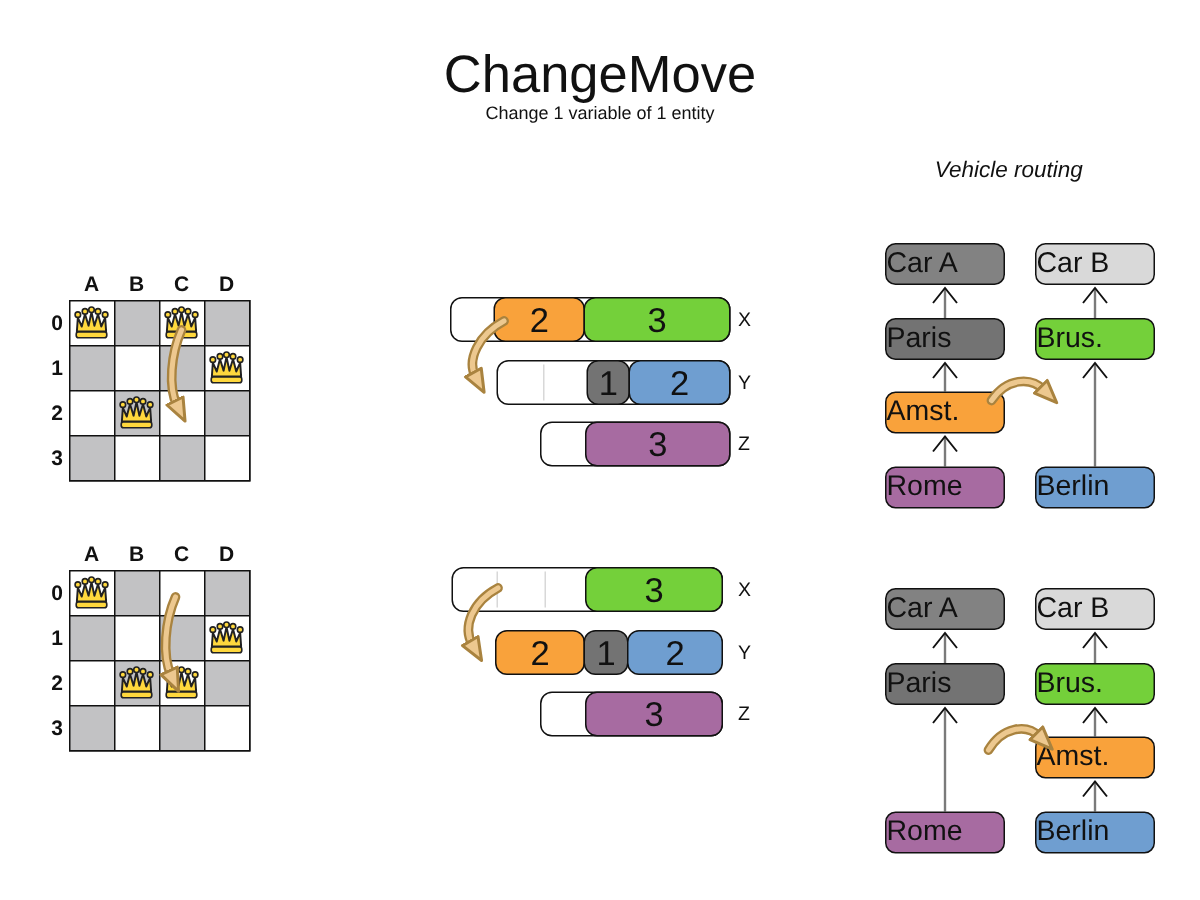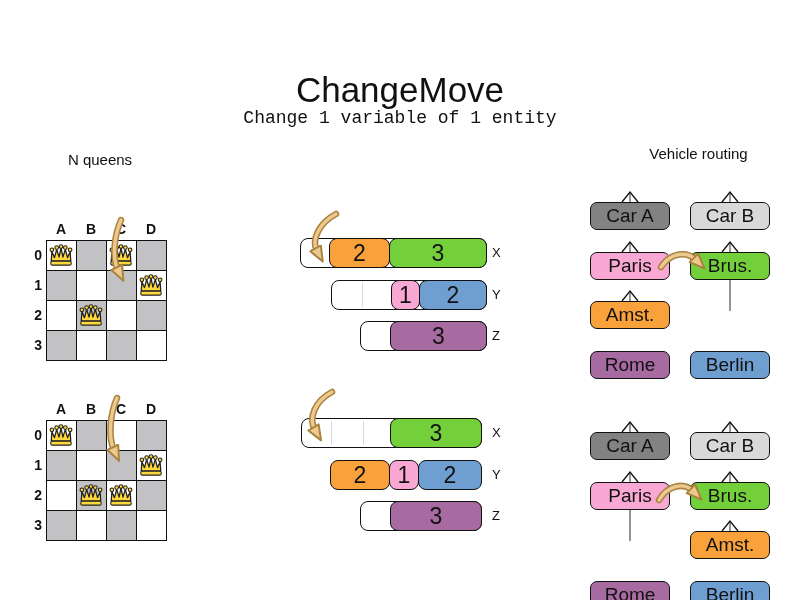--- a/index.html
+++ b/index.html
@@ -1,55 +1,54 @@
 <!DOCTYPE html>
 <html><head>
 <meta charset="utf-8">
 <style>
   html,body{margin:0;padding:0;background:#fff;}
   .canvas{position:relative;width:800px;height:600px;background:#fff;overflow:hidden;
           font-family:"Liberation Sans",sans-serif;color:#111;}
-  .abs{position:absolute;box-sizing:border-box;margin-top:40px;}
+  .abs{position:absolute;box-sizing:border-box;}
   
   .title{left:0;top:30px;width:800px;text-align:center;font-size:35px;}
-  .subtitle{left:0;top:68px;width:800px;text-align:center;font-size:18px;font-family:Liberation Mono, monospace;}
+  .subtitle{left:0;top:68px;width:800px;text-align:center;font-size:12px;}
   .sec-title{font-size:15px;text-align:center;line-height:19px;}
   
   .board{display:grid;grid-template-columns:repeat(4,29px);grid-auto-rows:29px;gap:1px;
          background:#111;border:1.5px solid #111;z-index:2;}
   .cell{background:#fff;}
   .cell.dark{background:#c2c2c4;}
   .queen{position:absolute;width:26px;height:23px;z-index:3;}
   .col-label{width:30px;text-align:center;font-size:14px;font-weight:600;}
   .row-label{width:18px;text-align:right;font-size:14px;font-weight:700;line-height:30px;}
   
   .crate{background:#fff;border:1.6px solid #111;border-radius:8px;z-index:1;}
   .seg{border:1.6px solid #111;border-radius:8px;display:flex;align-items:center;
        justify-content:center;font-size:23px;z-index:2;}
   .divider{position:absolute;top:2px;bottom:2px;width:1px;background:#d8d8d8;}
   .res-label{width:16px;font-size:13px;line-height:30px;}
   
   .vbox{width:80px;height:28px;border:1.6px solid #111;border-radius:7px;display:flex;
-        align-items:center;justify-content:center;font-size:19px;z-index:2;}
-  .c-orange{background:#f9a23b;} .c-green{background:#74d03a;} .c-yellow{background:#f9a8d4;}
+        align-items:center;font-size:19px;z-index:2;}
+  .c-orange{background:#f9a23b;} .c-green{background:#74d03a;} .c-yellow{background:#737373;}
   .c-blue{background:#6f9ed0;}   .c-purple{background:#a76ba1;} .c-dgray{background:#828282;}
   .c-lgray{background:#d9d9d9;}
   .overlay{position:absolute;left:0;top:0;width:800px;height:600px;pointer-events:none;}
   .z1{z-index:1;} .z3{z-index:3;}
 </style>
 </head>
 <body>
 
 <div class="canvas">
 
   <div class="abs title">ChangeMove</div>
   <div class="abs subtitle">Change 1 variable of 1 entity</div>
 
-  <div class="abs sec-title" style="left:20px;top:110px;width:160px;">N queens</div>
-  <div class="abs sec-title" style="left:606px;top:104px;width:185px;">
+  <div class="abs sec-title" style="left:580px;top:104px;width:185px;font-style:italic;">
     <div>Vehicle routing</div>
   </div>
 
   <div class="abs col-label" style="left:46px;top:181px;">A</div>
   <div class="abs col-label" style="left:76px;top:181px;">B</div>
   <div class="abs col-label" style="left:106px;top:181px;">C</div>
   <div class="abs col-label" style="left:136px;top:181px;">D</div>
   <div class="abs row-label" style="left:24px;top:200px;">0</div>
   <div class="abs row-label" style="left:24px;top:230px;">1</div>
   <div class="abs row-label" style="left:24px;top:260px;">2</div>

